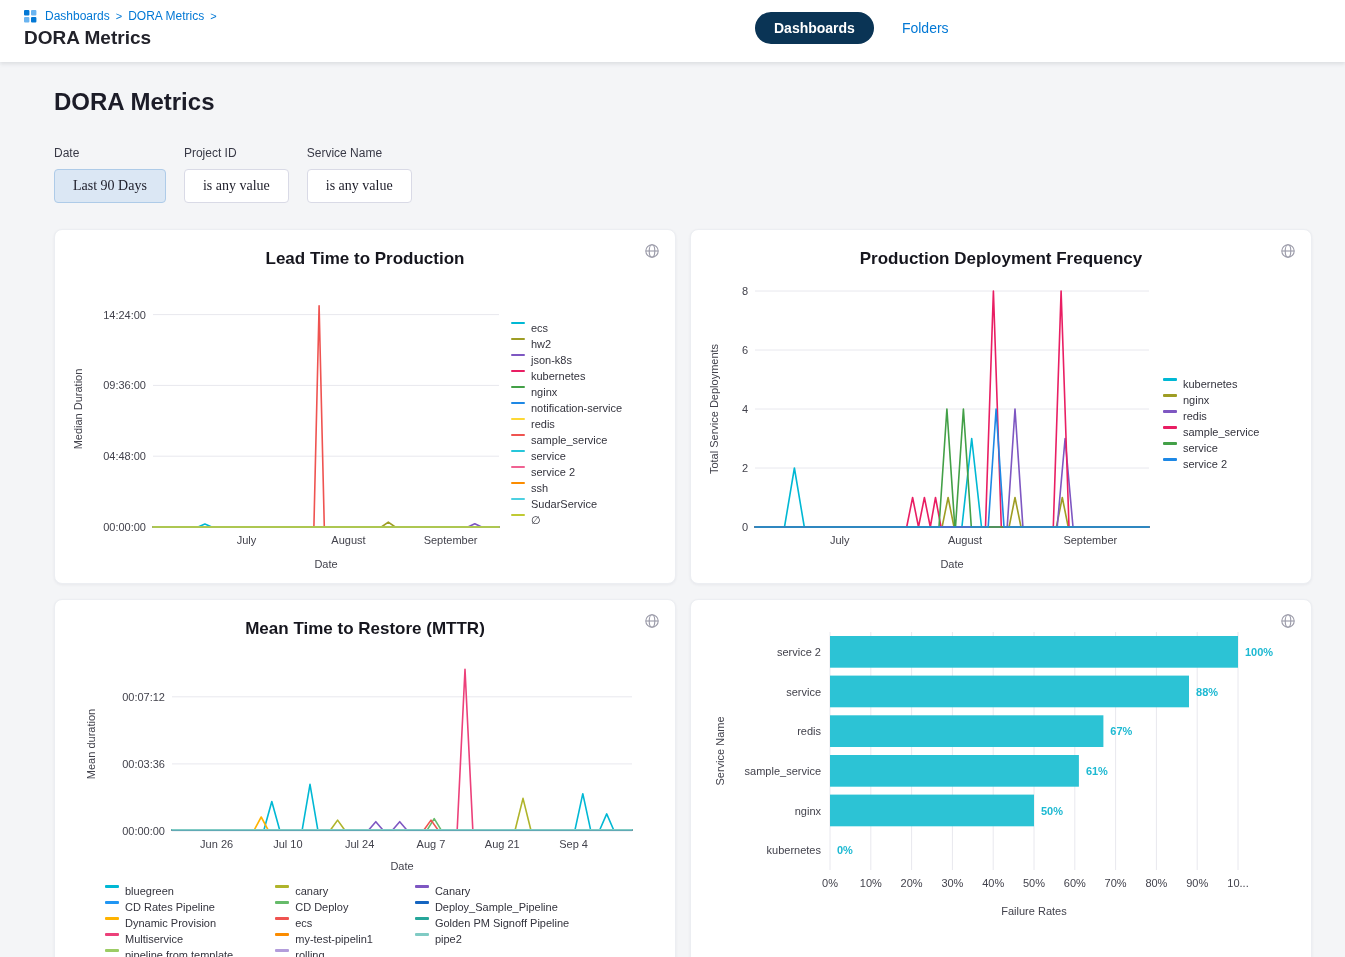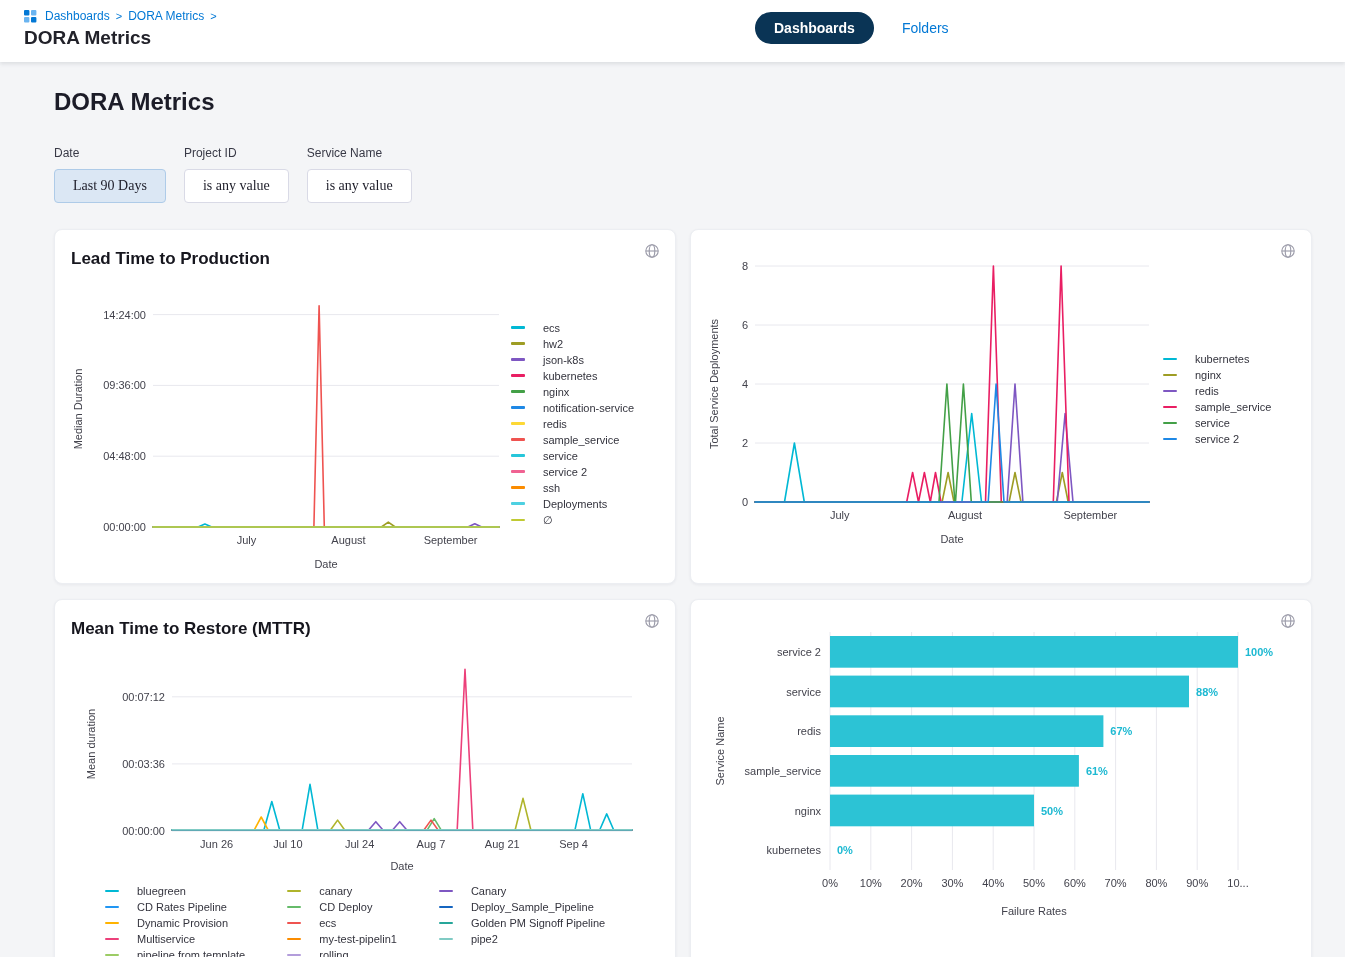--- a/index.html
+++ b/index.html
@@ -21,30 +21,30 @@
   main{padding:26px 33px 20px 54px}
   .page-title{font-size:24px;font-weight:700;color:#1c1c28;margin-bottom:30px}
   .filters{display:flex;gap:18px;margin-bottom:26px}
   .filter-group{display:flex;flex-direction:column;gap:9px}
   .filter-label{font-size:12px;color:#383946}
   .filter-btn{height:34px;padding:0 18px;border-radius:4px;font-size:14px;color:#1c1c28;background:#fff;border:1px solid #d9dae6;cursor:pointer;font-family:Liberation Serif, serif}
   .filter-btn.selected{background:#dbe7f4;border-color:#aecbe8}
 
   .grid{display:grid;grid-template-columns:1fr 1fr;gap:15px 14px}
   .card{position:relative;background:#fff;border:1px solid #eceef2;border-radius:8px;box-shadow:0 1px 3px rgba(40,41,61,.06);padding:14px 16px 10px}
-  .card-title{font-size:17px;font-weight:600;color:#16161e;margin-top:5px}
+  .card-title{font-size:17px;font-weight:600;color:#16161e;text-align:center;margin-top:5px}
   .globe{position:absolute;top:13px;right:15px;color:#9a9aa8}
   .chart-row{display:flex;align-items:center;margin-top:6px}
   .chart-block{display:block;margin:6px auto 0}
 
   
   .legend-right{display:flex;flex-direction:column;justify-content:center;margin-left:4px}
   .legend-bottom{display:flex;gap:42px;margin:10px 0 4px 34px}
   .legend-col{display:flex;flex-direction:column;gap:4px}
-  .legend-item{display:flex;align-items:center;gap:18px;cursor:pointer}
+  .legend-item{display:flex;gap:6px;cursor:pointer}
   .swatch{width:14px;height:2.5px;border-radius:1px;flex:0 0 auto}
   .legend-label{font-size:11px;color:#33333d;white-space:nowrap}
 
   
   svg text{font-family:"Liberation Sans",sans-serif}
   .tick{font-size:11px;fill:#42424c}
   .axis-label{font-size:11px;fill:#42424c}
   .grid-line{stroke:#e8e8ee;stroke-width:1}
   .barval{font-size:11px;font-weight:700;fill:#1db9d2}
 </style>
@@ -172,39 +172,40 @@
               <div class="legend-item">
                 <span class="swatch" style="background: rgb(240, 98, 146);"></span>
                 <span class="legend-label">service 2</span>
               </div>
               <div class="legend-item">
                 <span class="swatch" style="background: rgb(251, 140, 0);"></span>
                 <span class="legend-label">ssh</span>
               </div>
               <div class="legend-item">
                 <span class="swatch" style="background: rgb(77, 208, 225);"></span>
-                <span class="legend-label">Deployments</span>
+                <span class="legend-label">SudarService</span>
               </div>
               <div class="legend-item">
                 <span class="swatch" style="background: rgb(192, 202, 51);"></span>
                 <span class="legend-label">∅</span>
               </div>
             </div>
           </div>
       </div>
     </section>
 
     <section class="card">
       <span class="globe">
         <svg width="16" height="16" viewBox="0 0 16 16" fill="none" stroke="currentColor" stroke-width="1.1">
           <circle cx="8" cy="8" r="6.2"></circle>
             <ellipse cx="8" cy="8" rx="2.8" ry="6.2"></ellipse>
             <line x1="1.8" y1="8" x2="14.2" y2="8"></line>
         </svg>
       </span>
+      <h2 class="card-title">Production Deployment Frequency</h2>
       <div class="chart-row">
         <svg class="chart-svg" width="452" height="298">
             <line x1="48" x2="442" y1="252.0" y2="252.0" class="grid-line"></line>
             <text x="41" y="256" text-anchor="end" class="tick">0</text>
             <line x1="48" x2="442" y1="193.0" y2="193.0" class="grid-line"></line>
             <text x="41" y="197" text-anchor="end" class="tick">2</text>
             <line x1="48" x2="442" y1="134.0" y2="134.0" class="grid-line"></line>
             <text x="41" y="138" text-anchor="end" class="tick">4</text>
             <line x1="48" x2="442" y1="75.0" y2="75.0" class="grid-line"></line>
             <text x="41" y="79" text-anchor="end" class="tick">6</text>

